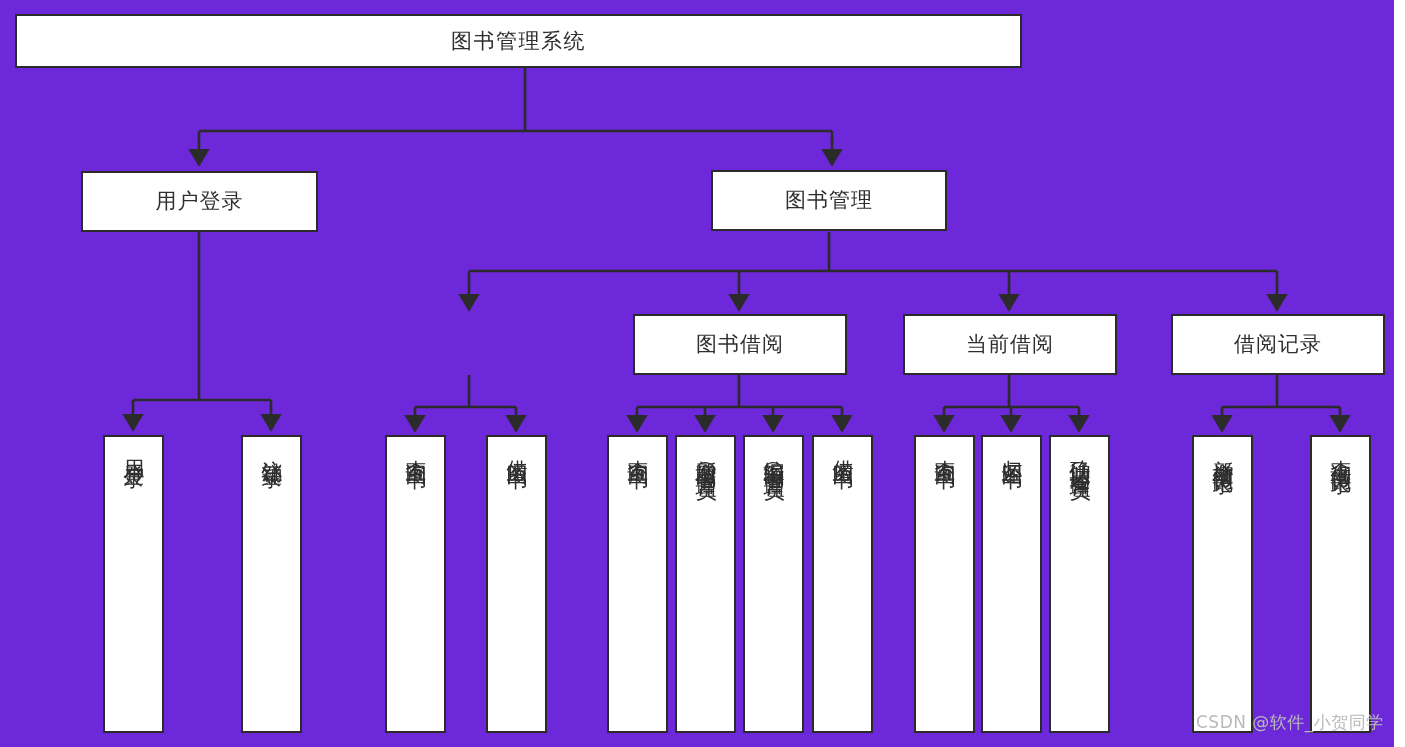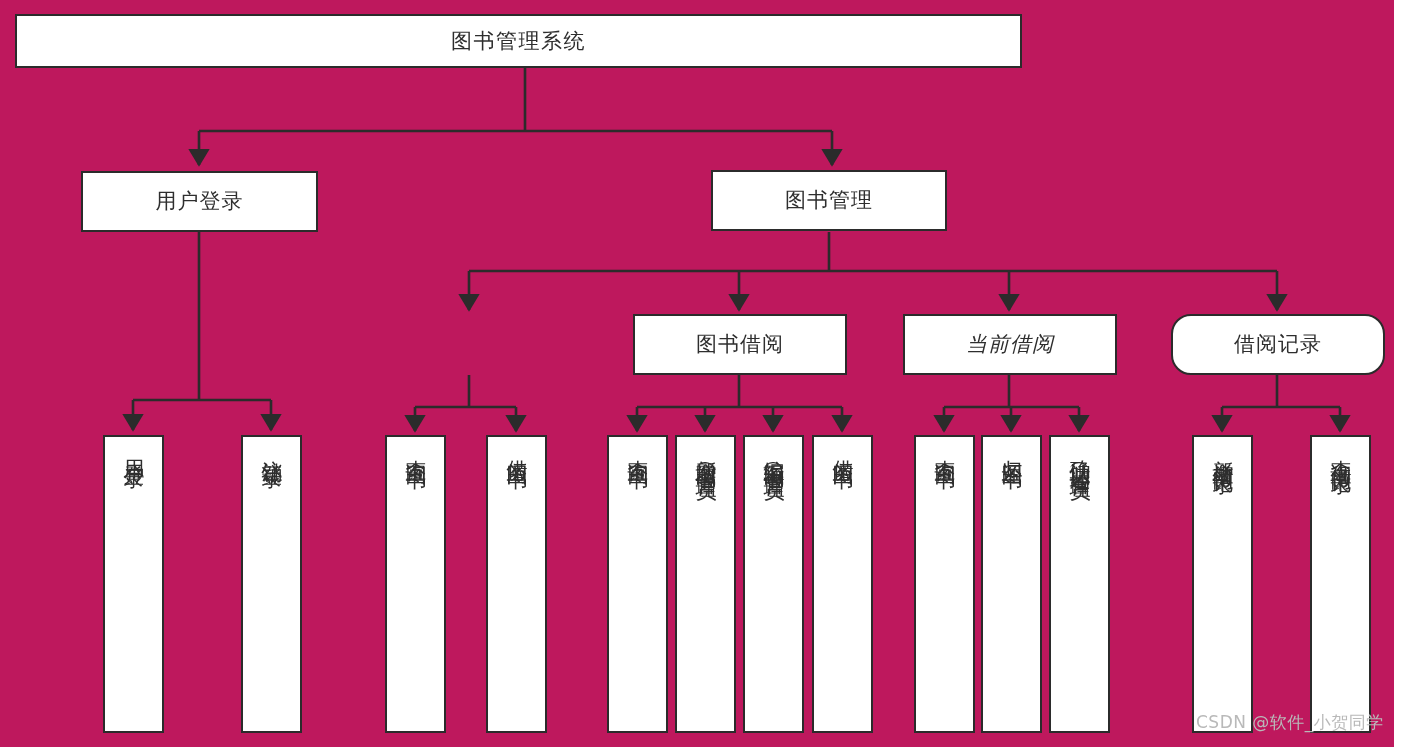--- a/index.html
+++ b/index.html
@@ -6,21 +6,21 @@
   html,body{margin:0;padding:0;background:#ffffff;}
   body{
     font-family:"DejaVu Sans","Liberation Sans",sans-serif;
     color:#1a1a1a;
     -webkit-font-smoothing:antialiased;
   }
   #diagram{
     position:relative;
     width:1394px;
     height:747px;
-    background:#be185d;
+    background:#6d28d9;
     overflow:hidden;
   }
   #edges{
     position:absolute;
     left:0; top:0;
     width:1405px;
     height:747px;
     pointer-events:none;
   }
   .node{
@@ -140,25 +140,25 @@
 
   <div class="node horiz" style="left:711px;top:170px;width:236px;height:61px;">
     <span class="lbl">图书管理</span>
   </div>
 
 
   <div class="node horiz" style="left:633px;top:314px;width:214px;height:61px;">
     <span class="lbl">图书借阅</span>
   </div>
 
-  <div class="node horiz" style="left:903px;top:314px;width:214px;height:61px;font-style:italic;">
+  <div class="node horiz" style="left:903px;top:314px;width:214px;height:61px;">
     <span class="lbl">当前借阅</span>
   </div>
 
-  <div class="node horiz" style="left:1171px;top:314px;width:214px;height:61px;border-radius:20px;">
+  <div class="node horiz" style="left:1171px;top:314px;width:214px;height:61px;">
     <span class="lbl">借阅记录</span>
   </div>
 
   <div class="node leaf" style="left:103px;top:435px;width:61px;height:298px;">
     <span class="lbl">用户登录</span>
   </div>
 
   <div class="node leaf" style="left:241px;top:435px;width:61px;height:298px;">
     <span class="lbl">注销登录</span>
   </div>

